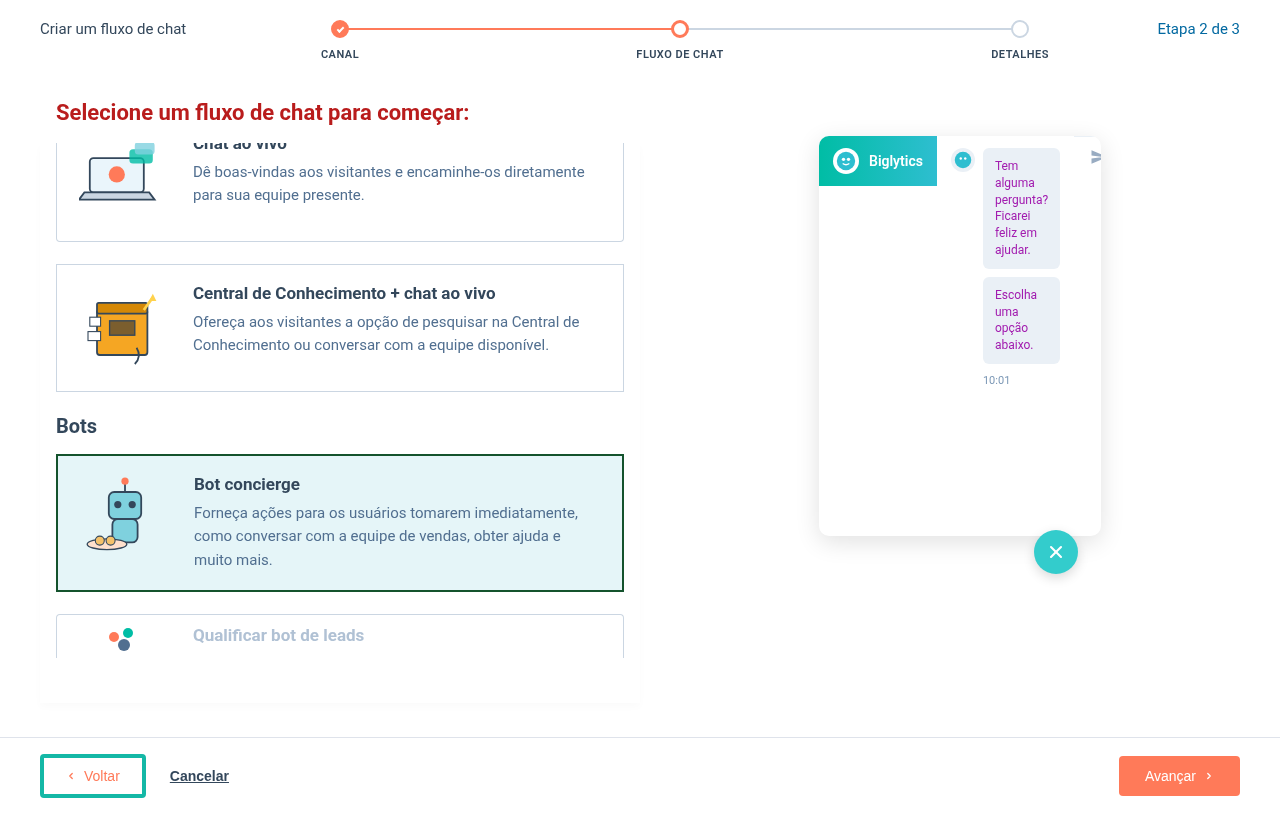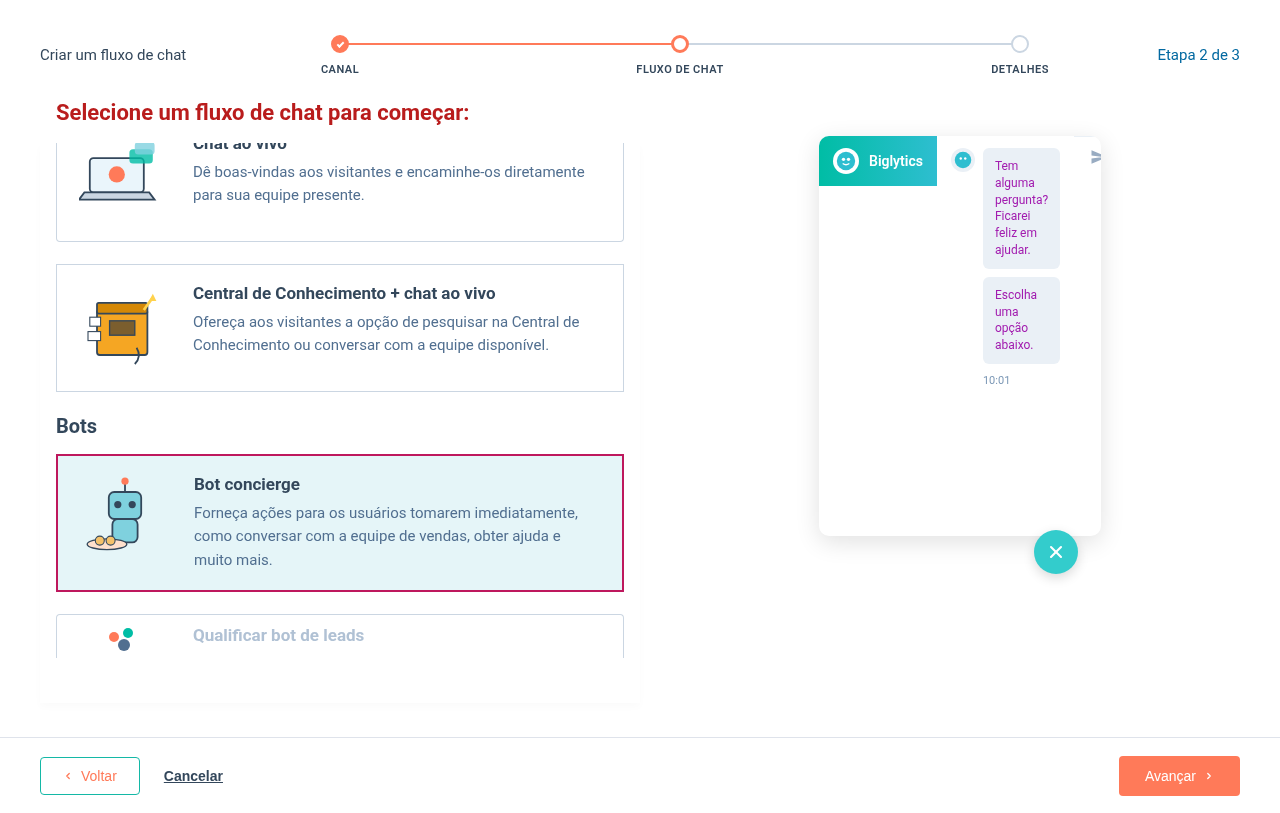--- a/index.html
+++ b/index.html
@@ -7,21 +7,20 @@
     font-family: -apple-system, BlinkMacSystemFont, "Segoe UI", Roboto, "Helvetica Neue", Arial, sans-serif;
     background: #fff;
     color: #33475b;
     width: 1280px;
     height: 813px;
     overflow: hidden;
     position: relative;
   }
   .header {
     display: flex;
-    align-items: center;
     padding: 20px 40px 10px 40px;
     height: 100px;
   }
   .header-left {
     font-size: 15px;
     color: #33475b;
     width: 240px;
   }
   .header-right {
     font-size: 15px;
@@ -121,21 +120,21 @@
     display: flex;
     gap: 24px;
     border: 1px solid #cbd6e2;
     border-radius: 0;
     padding: 18px 22px;
     margin-bottom: 22px;
     background: #fff;
     cursor: pointer;
   }
   .card.selected {
-    border: 2px solid #be185d;
+    border: 2px solid #14532d;
     background: #e5f5f8;
   }
   .card-icon {
     width: 90px;
     height: 90px;
     flex-shrink: 0;
     display: flex;
     align-items: center;
     justify-content: center;
   }
@@ -277,21 +276,21 @@
   .btn {
     font-size: 14px;
     font-weight: 500;
     border-radius: 4px;
     cursor: pointer;
     display: inline-flex;
     align-items: center;
     gap: 8px;
   }
   .btn-back {
-    border: 1px solid #14b8a6;
+    border: 4px solid #14b8a6;
     color: #ff7a59;
     background: #fff;
     padding: 10px 22px;
   }
   .btn-cancel {
     background: none;
     border: none;
     color: #33475b;
     font-weight: 600;
     text-decoration: underline;

